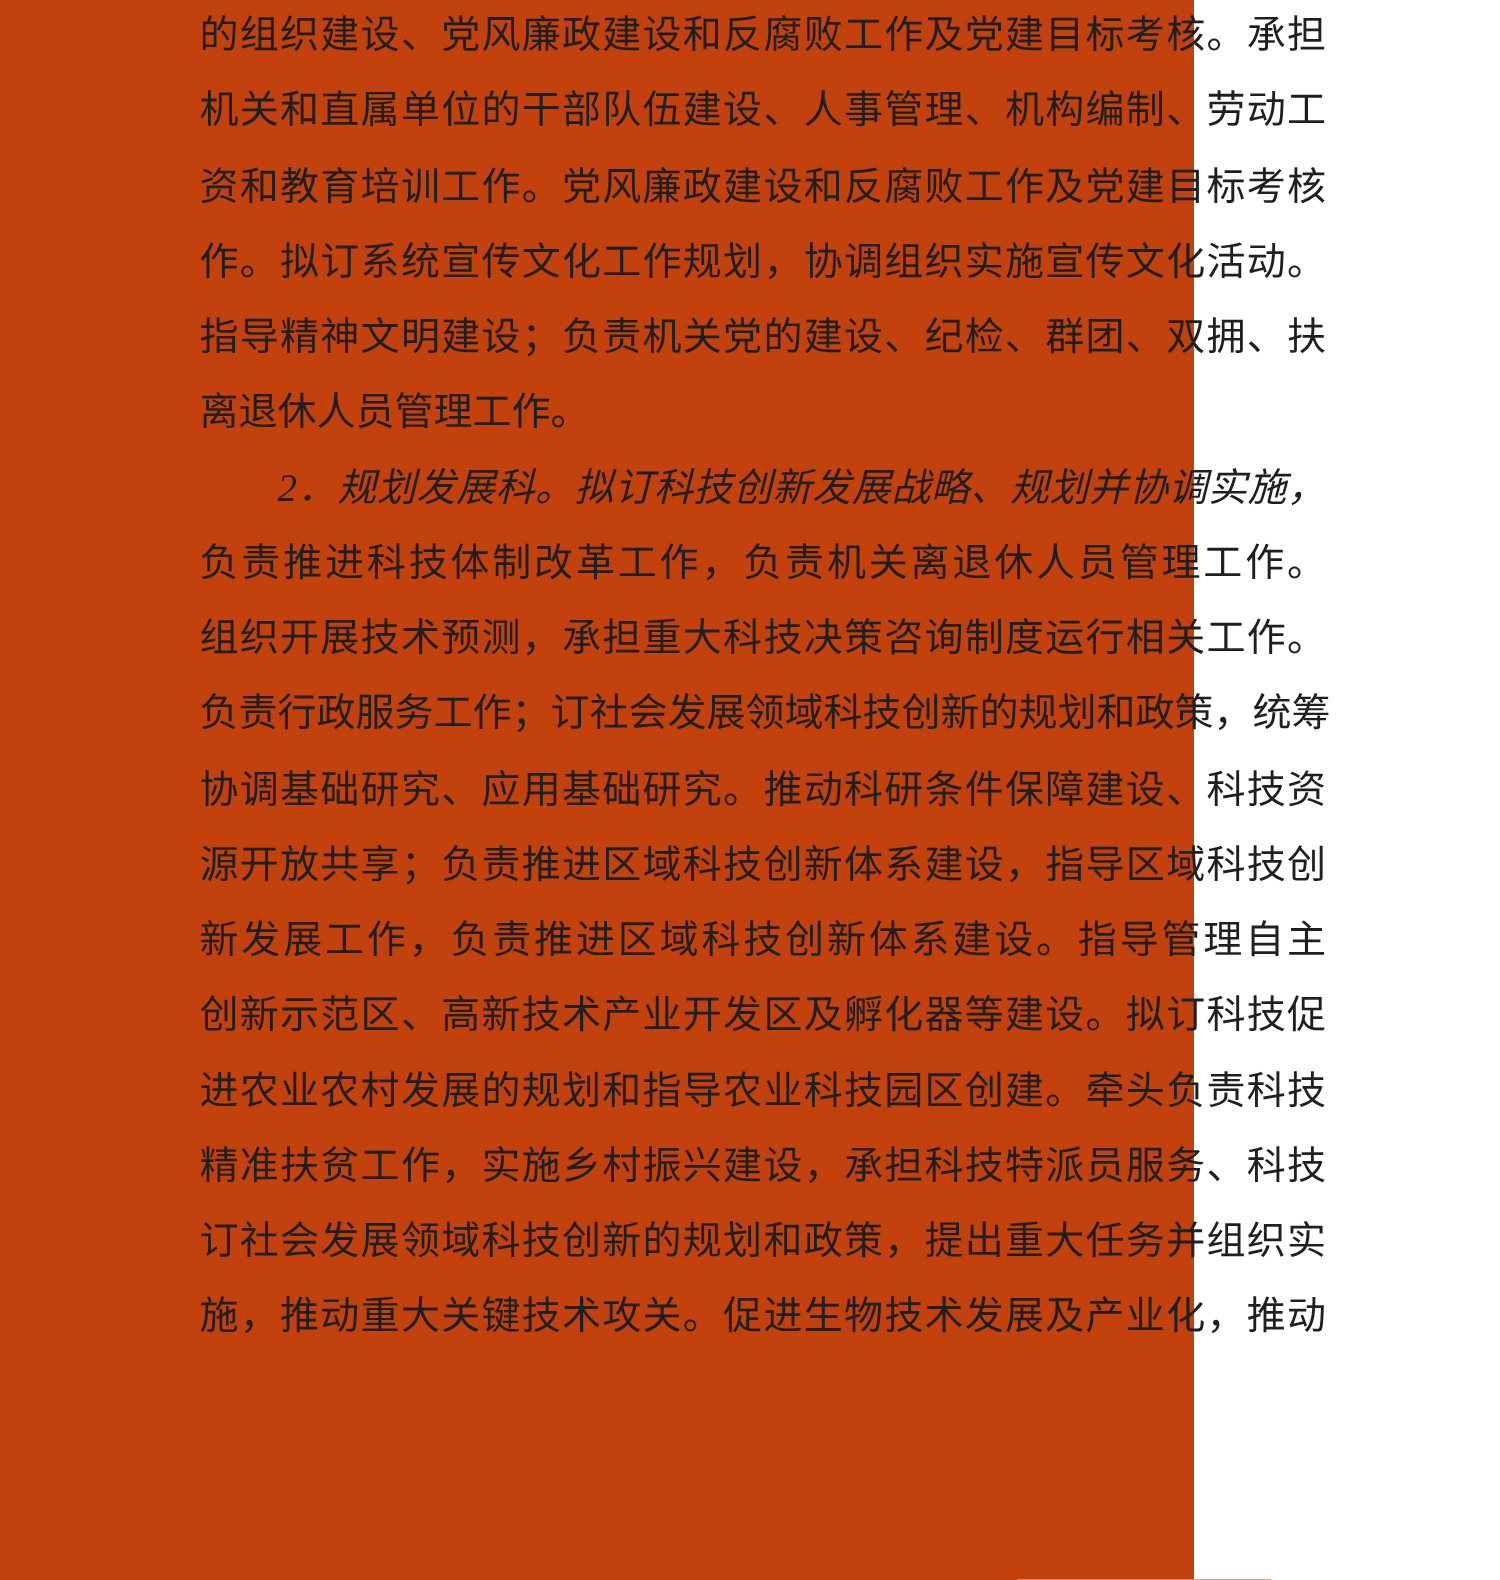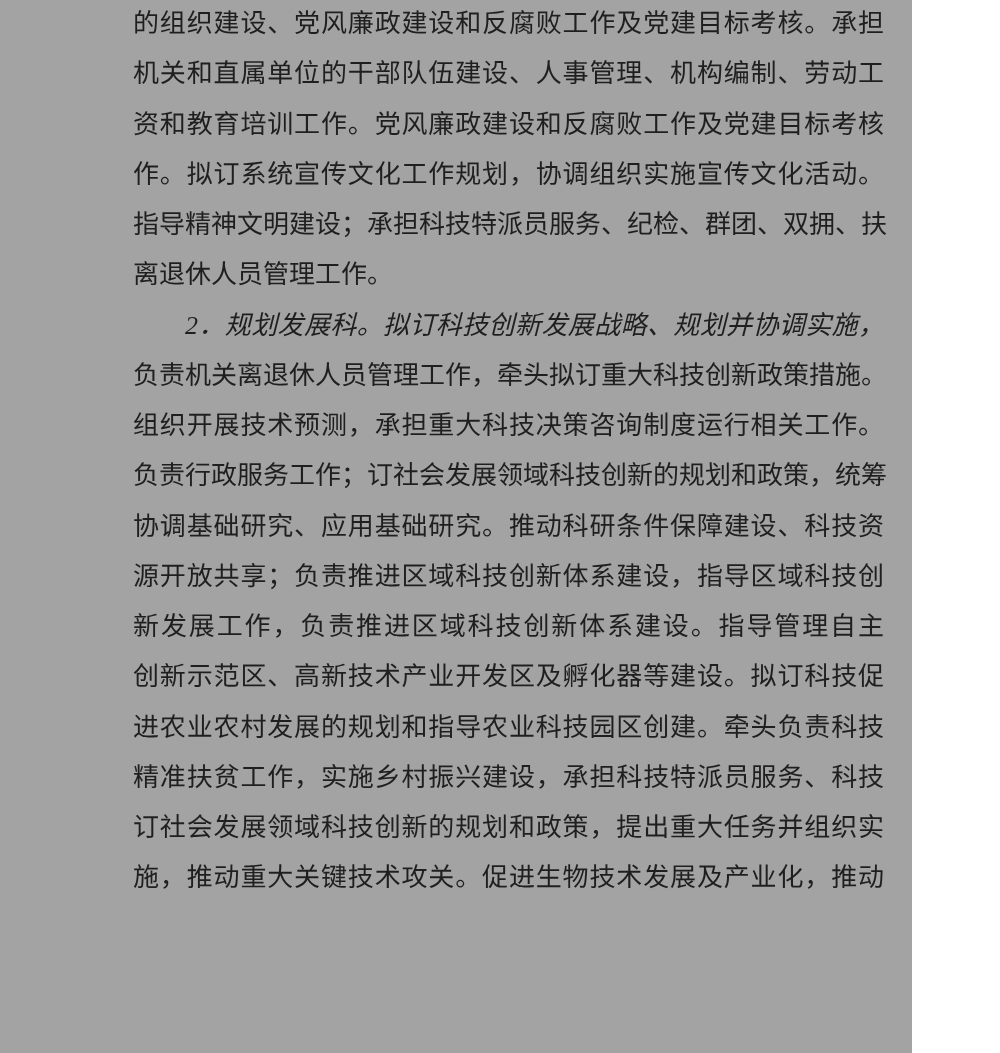--- a/index.html
+++ b/index.html
@@ -8,23 +8,23 @@
     width: 1000px;
     height: 1053px;
     overflow: hidden;
   }
   body {
     background: #ffffff;
     font-family: "Liberation Serif", "DejaVu Serif", serif;
   }
   .page {
     position: relative;
-    width: 912px;
+    width: 796px;
     height: 1053px;
-    background: #a3a3a3;
+    background: #c2410c;
   }
   .text-block {
     position: absolute;
     left: 133px;
     top: -1px;
     width: 751px;
     font-size: 26px;
     line-height: 50.25px;
     color: #1f1f1f;
     font-weight: 400;
@@ -51,24 +51,24 @@
 </style>
 </head>
 <body>
 
 <div class="page">
   <div class="text-block">
     <div class="line">的组织建设、党风廉政建设和反腐败工作及党建目标考核。承担</div>
     <div class="line">机关和直属单位的干部队伍建设、人事管理、机构编制、劳动工</div>
     <div class="line">资和教育培训工作。党风廉政建设和反腐败工作及党建目标考核</div>
     <div class="line">作。拟订系统宣传文化工作规划，协调组织实施宣传文化活动。</div>
-    <div class="line">指导精神文明建设；承担科技特派员服务、纪检、群团、双拥、扶</div>
+    <div class="line">指导精神文明建设；负责机关党的建设、纪检、群团、双拥、扶</div>
     <div class="line para-end">离退休人员管理工作。</div>
     <div class="line para-start">2．规划发展科。拟订科技创新发展战略、规划并协调实施，</div>
-    <div class="line">负责机关离退休人员管理工作，牵头拟订重大科技创新政策措施。</div>
+    <div class="line">负责推进科技体制改革工作，负责机关离退休人员管理工作。</div>
     <div class="line">组织开展技术预测，承担重大科技决策咨询制度运行相关工作。</div>
     <div class="line">负责行政服务工作；订社会发展领域科技创新的规划和政策，统筹</div>
     <div class="line">协调基础研究、应用基础研究。推动科研条件保障建设、科技资</div>
     <div class="line">源开放共享；负责推进区域科技创新体系建设，指导区域科技创</div>
     <div class="line">新发展工作，负责推进区域科技创新体系建设。指导管理自主</div>
     <div class="line">创新示范区、高新技术产业开发区及孵化器等建设。拟订科技促</div>
     <div class="line">进农业农村发展的规划和指导农业科技园区创建。牵头负责科技</div>
     <div class="line">精准扶贫工作，实施乡村振兴建设，承担科技特派员服务、科技</div>
     <div class="line">订社会发展领域科技创新的规划和政策，提出重大任务并组织实</div>
     <div class="line">施，推动重大关键技术攻关。促进生物技术发展及产业化，推动</div>

